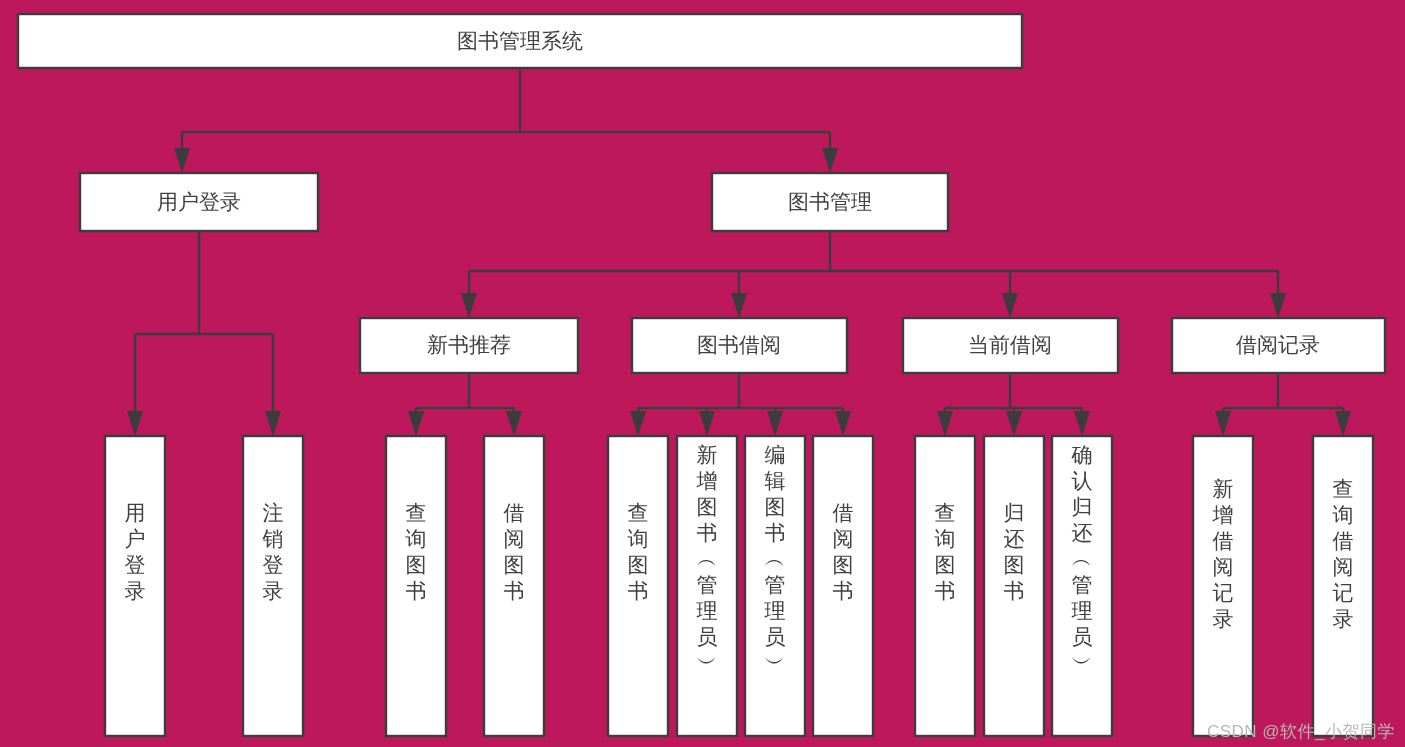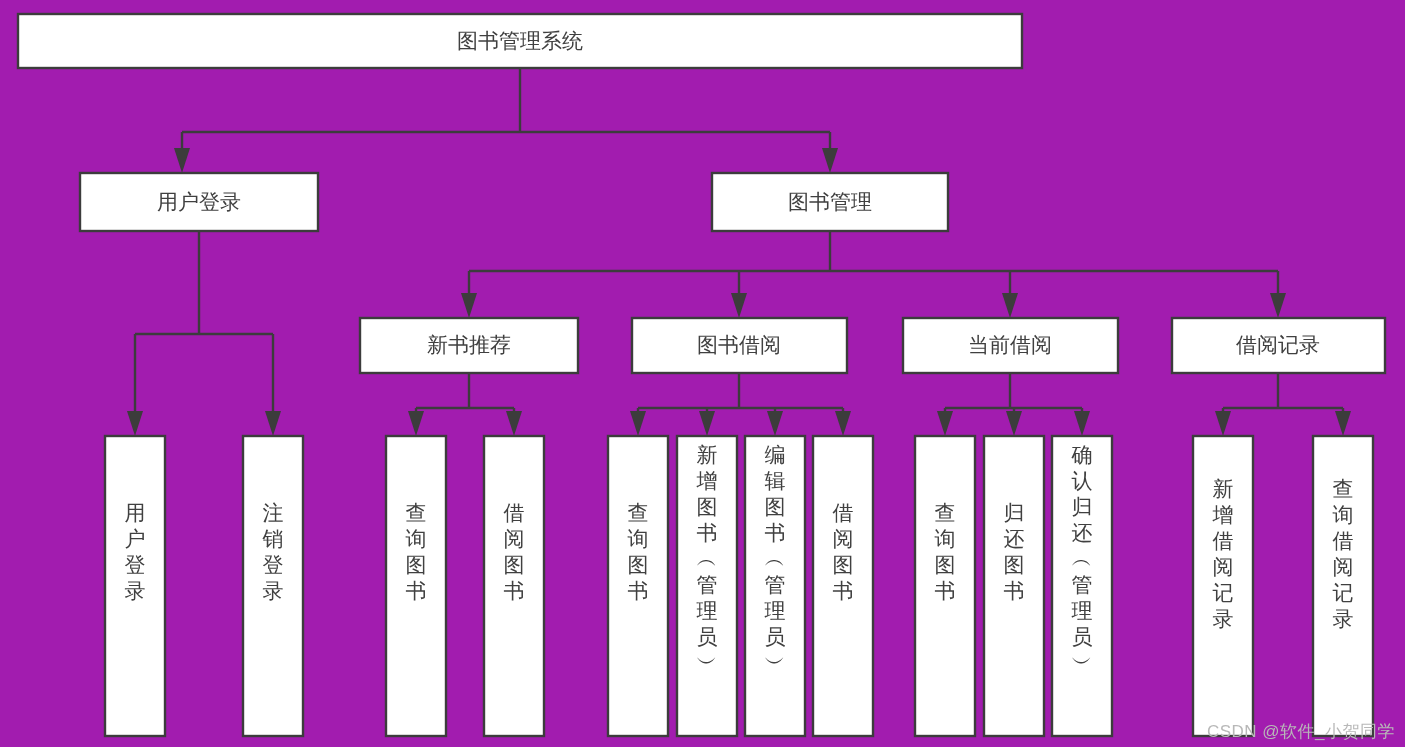--- a/index.html
+++ b/index.html
@@ -11,21 +11,21 @@
     width: 1405px;
     height: 747px;
     font-family: "Liberation Sans", "DejaVu Sans", sans-serif;
     overflow: hidden;
     position: relative;
   }
   #diagram-root {
     position: relative;
     width: 1405px;
     height: 747px;
-    background: #a21caf;
+    background: #be185d;
   }
   svg.flow {
     position: absolute;
     top: 0;
     left: 0;
     width: 1405px;
     height: 747px;
     display: block;
   }
   .node-box {

